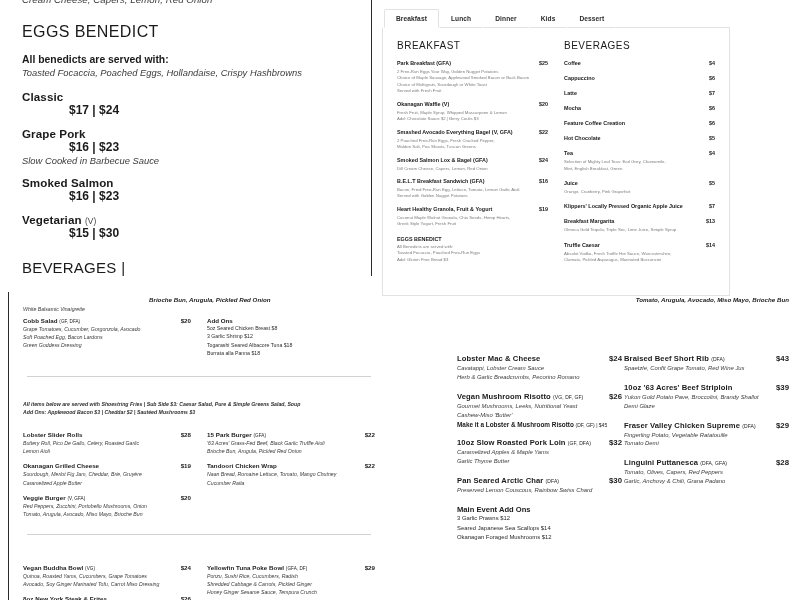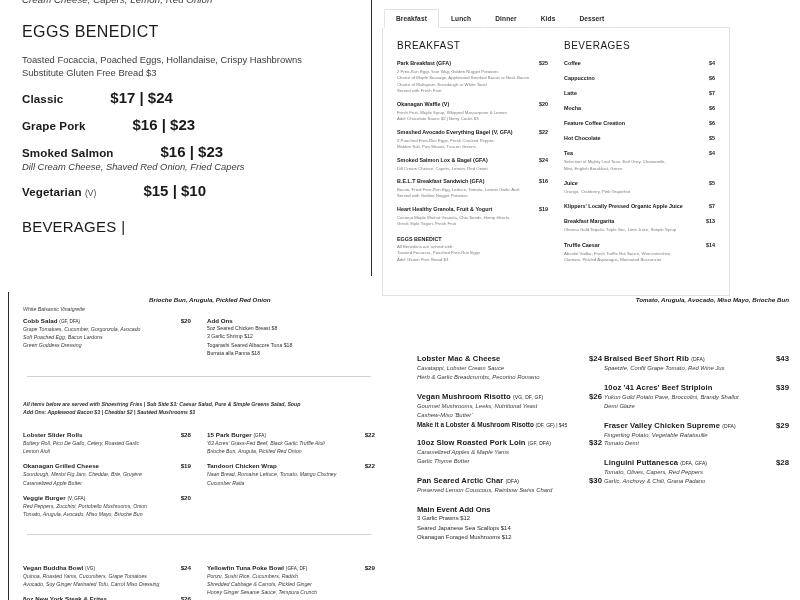--- a/index.html
+++ b/index.html
@@ -20,27 +20,27 @@
     border-right: 1.4px solid #2b2b2b;
     padding: 18px 22px 0 22px;
     overflow: hidden;
   }
   .zp-lead { font-style: italic; font-size: 9.6px; color: #3a3a3a; letter-spacing:.1px; }
   .zp-h1 {
     font-size: 16px; font-weight: 400; letter-spacing: .4px;
     margin: 18px 0 13px 0;
   }
   .zp-servedwith { font-size: 10.4px; font-weight: 700; margin-bottom: 2px; }
-  .zp-sub { font-size: 9.4px; color: #3b3b3b; line-height: 1.35; }
+  .zp-sub { font-style: italic; font-size: 9.4px; color: #3b3b3b; line-height: 1.35; }
   .zp-subplain { font-size: 9.4px; color: #3b3b3b; line-height: 1.35; }
   .zp-item { margin-top: 10px; }
-  .zp-row { display: flex; justify-content: flex-start; align-items: baseline; }
+  .zp-row { display: flex; justify-content: center; align-items: baseline; flex-direction: column; }
   .zp-name { font-size: 11.6px; font-weight: 700; letter-spacing: .1px; }
   .zp-name .tag { font-size: 8.4px; font-weight: 400; color: #444; }
-  .zp-price { font-size: 15px; font-weight: 700; padding-left: 47px; }
+  .zp-price { font-size: 12px; font-weight: 700; padding-left: 47px; }
   .zp-desc { font-style: italic; font-size: 9.4px; color: #3b3b3b; margin-top: 1px; }
   .zp-bev-h {
     margin-top: 19px; font-size: 15px; letter-spacing: .2px;
     display: flex; align-items: baseline; gap: 5px;
   }
   .zp-bev-h .b1 { font-weight: 400; }
   .zp-bev-h .bar { font-weight: 300; }
   .zp-bev-h .b2 { font-size: 12.6px; }
 
   
@@ -63,21 +63,21 @@
   .bp-name .tag { font-size: 4.6px; font-weight: 400; }
   .bp-price { font-size: 6.2px; font-weight: 700; white-space: nowrap; }
   .bp-desc { font-style: italic; font-size: 5.2px; color: #3b3b3b; line-height: 1.55; margin-top: 1px; }
   .bp-italic-head { font-style: italic; font-size: 5.2px; color: #3b3b3b; }
   .bp-addons-h { font-size: 6.2px; font-weight: 700; }
   .bp-addons-l { font-size: 5.2px; color: #2e2e2e; line-height: 1.62; }
 
   
   .me-wrap { position: absolute; left: 408px; top: 62px; width: 372px; }
   .me-h { font-size: 11.2px; letter-spacing: .4px; font-weight: 400; margin-bottom: 11px; }
-  .me-cols { display: flex; gap: 2px; }
+  .me-cols { display: flex; gap: 2px; margin-left: 40px; }
   .me-c { flex: 1; min-width: 0; }
   .me-item { margin-bottom: 10px; }
   .me-row { display: flex; justify-content: space-between; align-items: baseline; gap: 6px; }
   .me-name { font-size: 7.6px; font-weight: 700; letter-spacing: .1px; }
   .me-name .tag { font-size: 5px; font-weight: 400; }
   .me-price { font-size: 7.8px; font-weight: 700; white-space: nowrap; }
   .me-desc { font-style: italic; font-size: 5.9px; color: #3b3b3b; line-height: 1.5; margin-top: 1px; }
   .me-bold { font-size: 6.4px; font-weight: 700; margin-top: 2px; }
   .me-bold .tag { font-size: 5px; font-weight: 400; }
   .me-addons-h { font-size: 7.6px; font-weight: 700; margin-top: 2px; }
@@ -284,21 +284,21 @@
         <div class="me-c">
             <div class="me-item">
               <div class="me-row">
                 <div class="me-name">Braised Beef Short Rib <span class="tag">(DFA)</span></div>
                 <div class="me-price">$43</div>
               </div>
               <div class="me-desc" style="white-space: pre-line;">Spaetzle, Confit Grape Tomato, Red Wine Jus</div>
             </div>
             <div class="me-item">
               <div class="me-row">
-                <div class="me-name">10oz '41 Acres' Beef Striploin</div>
+                <div class="me-name">10oz '63 Acres' Beef Striploin</div>
                 <div class="me-price">$39</div>
               </div>
               <div class="me-desc" style="white-space: pre-line;">Yukon Gold Potato Pave, Broccolini, Brandy Shallot
 Demi Glaze</div>
             </div>
             <div class="me-item">
               <div class="me-row">
                 <div class="me-name">Fraser Valley Chicken Supreme <span class="tag">(DFA)</span></div>
                 <div class="me-price">$29</div>
               </div>
@@ -314,46 +314,46 @@
 Garlic, Anchovy &amp; Chili, Grana Padano</div>
             </div>
           </div>
       </div>
     </div>
   </div>
 
   <div class="zoomed-page">
     <div class="zp-lead">Cream Cheese, Capers, Lemon, Red Onion</div>
     <div class="zp-h1">EGGS BENEDICT</div>
+    <div class="zp-servedwith">All benedicts are served with:</div>
     <div class="zp-sub">Toasted Focaccia, Poached Eggs, Hollandaise, Crispy Hashbrowns</div>
-    <div class="zp-subplain">Substitute Gluten Free Bread $3</div>
     <div id="zp-items">
         <div class="zp-item">
           <div class="zp-row">
             <div class="zp-name">Classic</div>
             <div class="zp-price">$17 | $24</div>
           </div>
         </div>
         <div class="zp-item">
           <div class="zp-row">
             <div class="zp-name">Grape Pork</div>
             <div class="zp-price">$16 | $23</div>
           </div>
+          <div class="zp-desc">Slow Cooked in Barbecue Sauce</div>
         </div>
         <div class="zp-item">
           <div class="zp-row">
             <div class="zp-name">Smoked Salmon</div>
             <div class="zp-price">$16 | $23</div>
           </div>
-          <div class="zp-desc">Dill Cream Cheese, Shaved Red Onion, Fried Capers</div>
         </div>
         <div class="zp-item">
           <div class="zp-row">
             <div class="zp-name">Vegetarian <span class="tag">(V)</span></div>
-            <div class="zp-price">$15 | $10</div>
+            <div class="zp-price">$15 | $30</div>
           </div>
         </div>
       </div>
     <div class="zp-bev-h">
       <span class="b1">BEVERAGES</span>
       <span class="bar">|</span>
     </div>
 
   </div>
 

